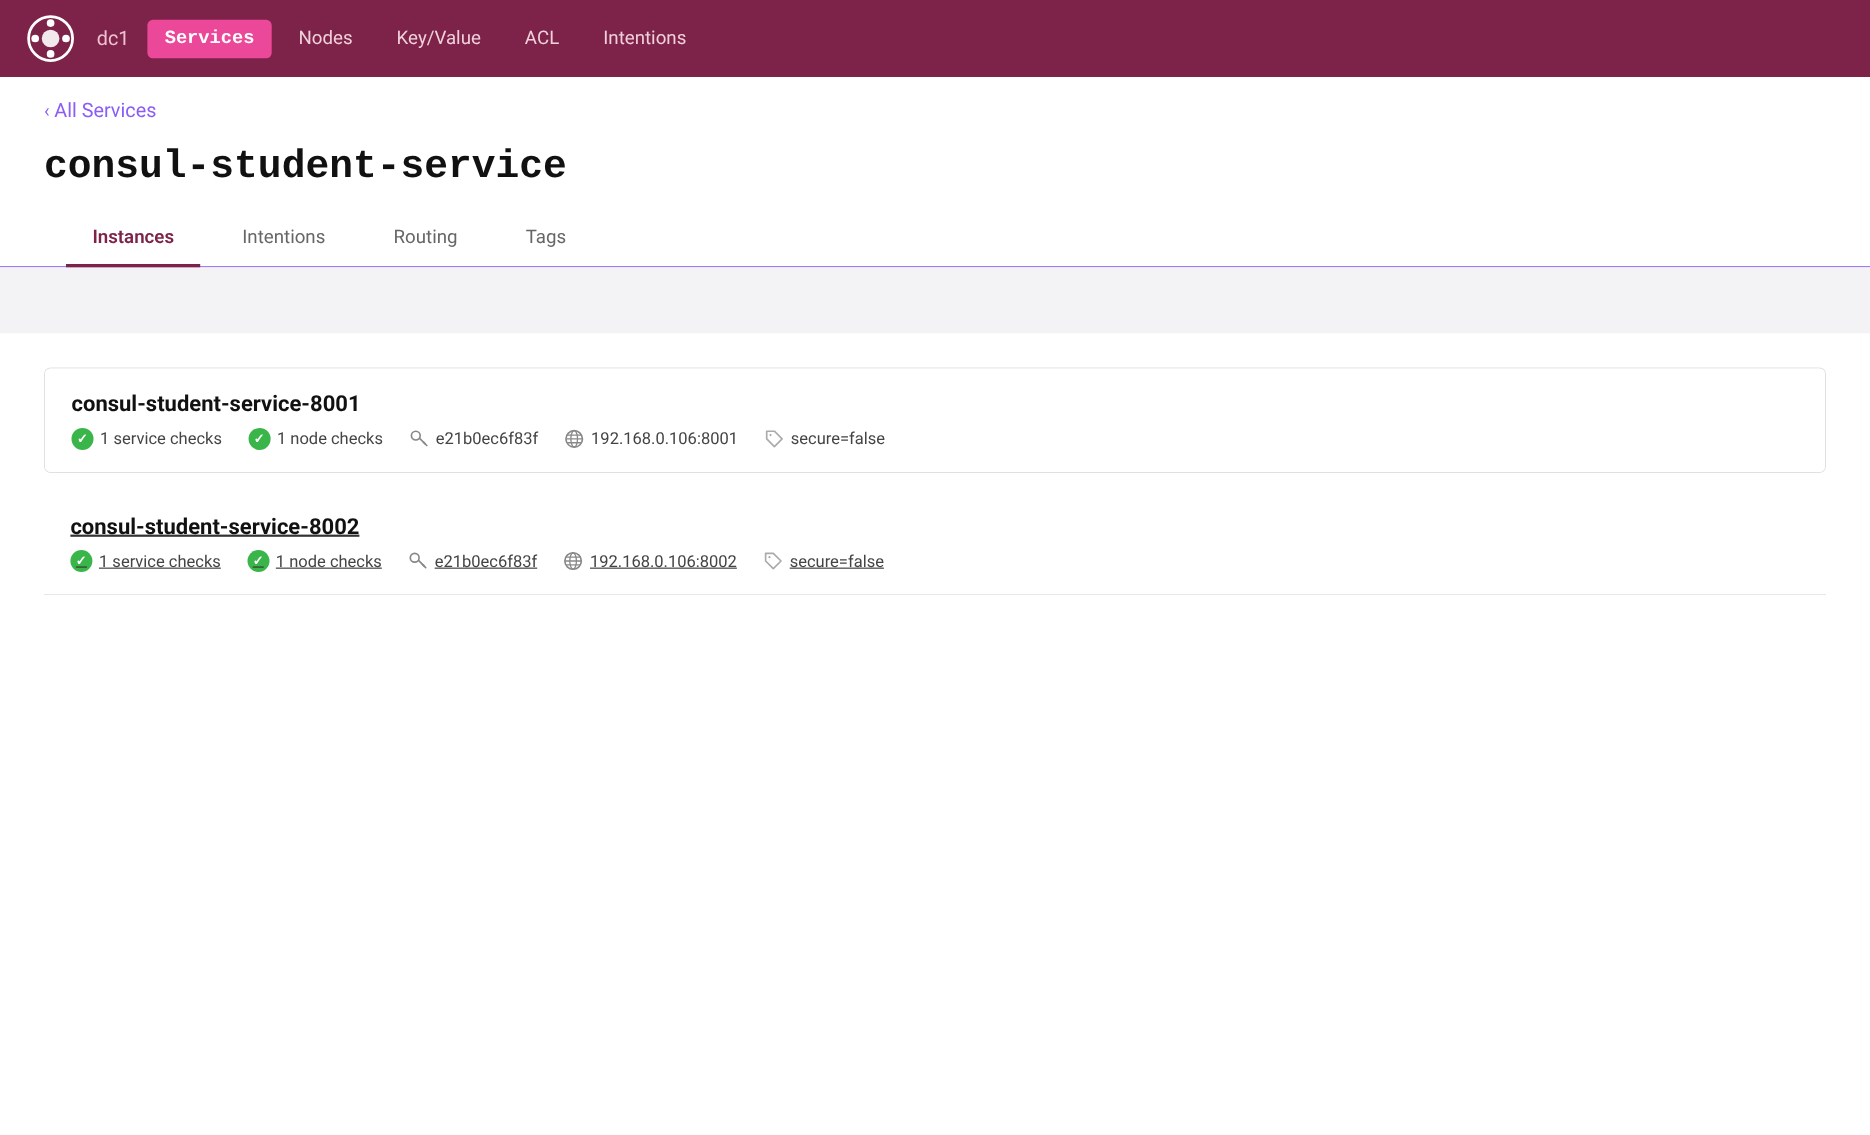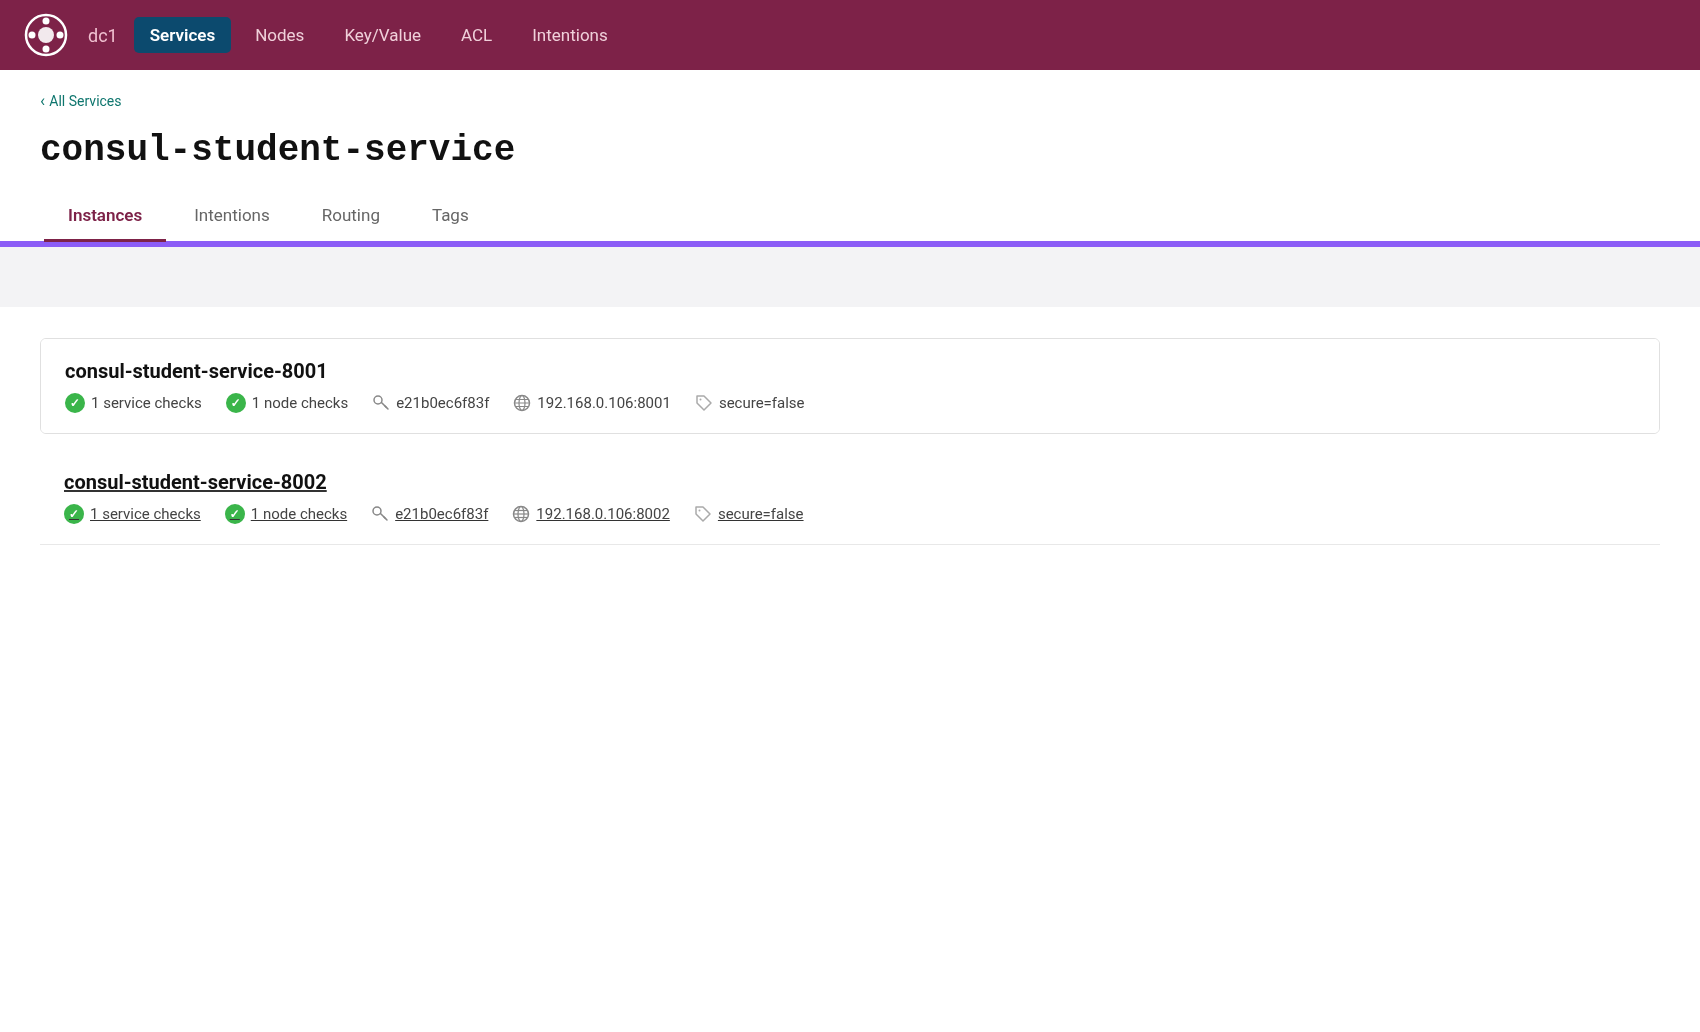--- a/index.html
+++ b/index.html
@@ -26,32 +26,33 @@
     }
     .navbar-item {
       color: #f0d0da;
       font-size: 17px;
       padding: 8px 16px;
       border-radius: 5px;
       cursor: pointer;
       text-decoration: none;
     }
     .navbar-item.active {
-      background: #0c4a6e;
+      background: #ec4899;
       color: #fff;
       font-weight: 600;
+      font-family: Liberation Mono, monospace;
     }
 
     
     .breadcrumb-section {
       padding: 20px 40px 10px;
     }
     .breadcrumb-link {
-      color: #0f766e;
-      font-size: 14px;
+      color: #8b5cf6;
+      font-size: 18px;
       cursor: pointer;
       text-decoration: none;
     }
     .breadcrumb-link::before {
       content: '‹ ';
       font-size: 17px;
     }
 
     
     .page-title-section {
@@ -59,24 +60,24 @@
     }
     .page-title {
       font-size: 36px;
       font-weight: 800;
       color: #111;
       font-family: Liberation Mono, monospace;
     }
 
     
     .tabs-container {
-      border-bottom: 6px solid #8b5cf6;
-      padding: 0 44px;
-      display: flex;
-      gap: 4px;
+      border-bottom: 1px solid #8b5cf6;
+      padding: 0 60px;
+      display: flex;
+      gap: 14px;
     }
     .tab {
       font-size: 17px;
       padding: 14px 24px;
       cursor: pointer;
       color: #666;
       border-bottom: 3px solid transparent;
       margin-bottom: -1px;
     }
     .tab.active {

